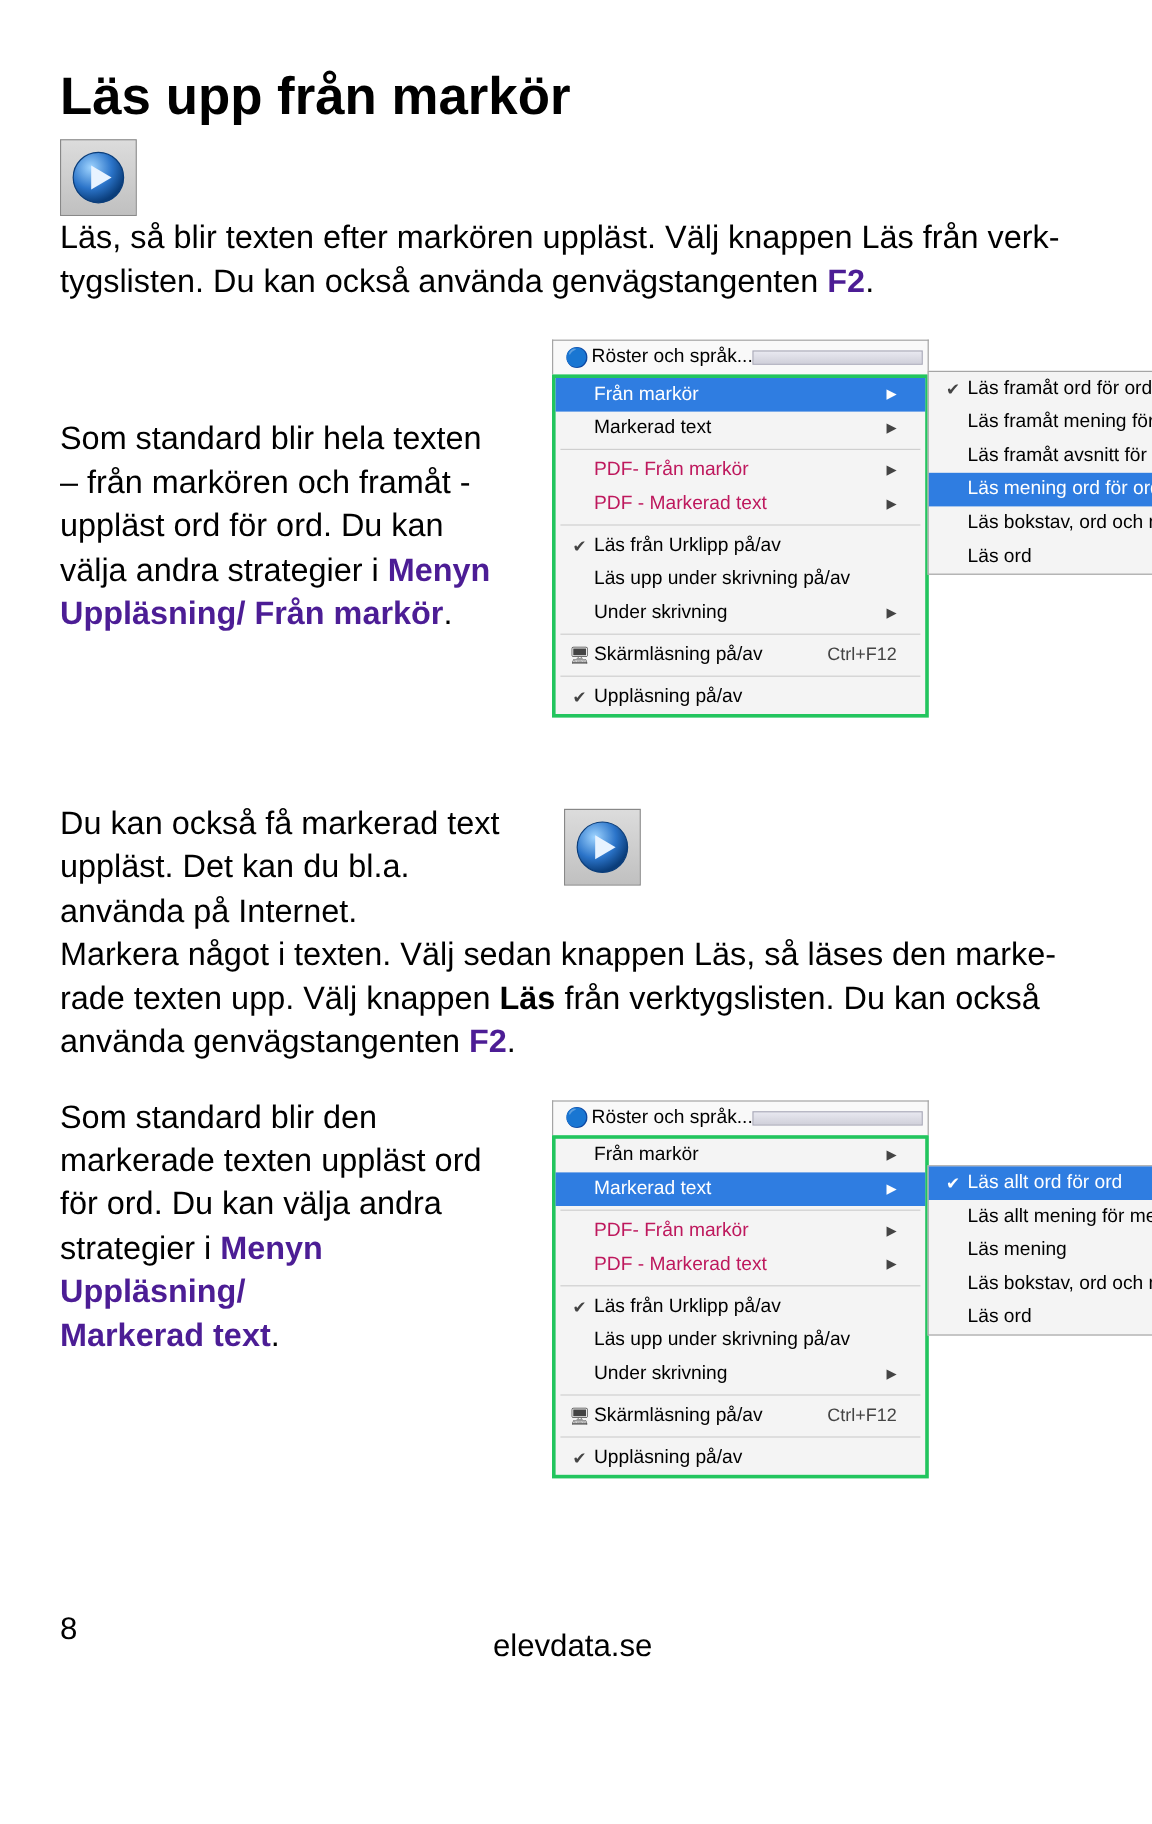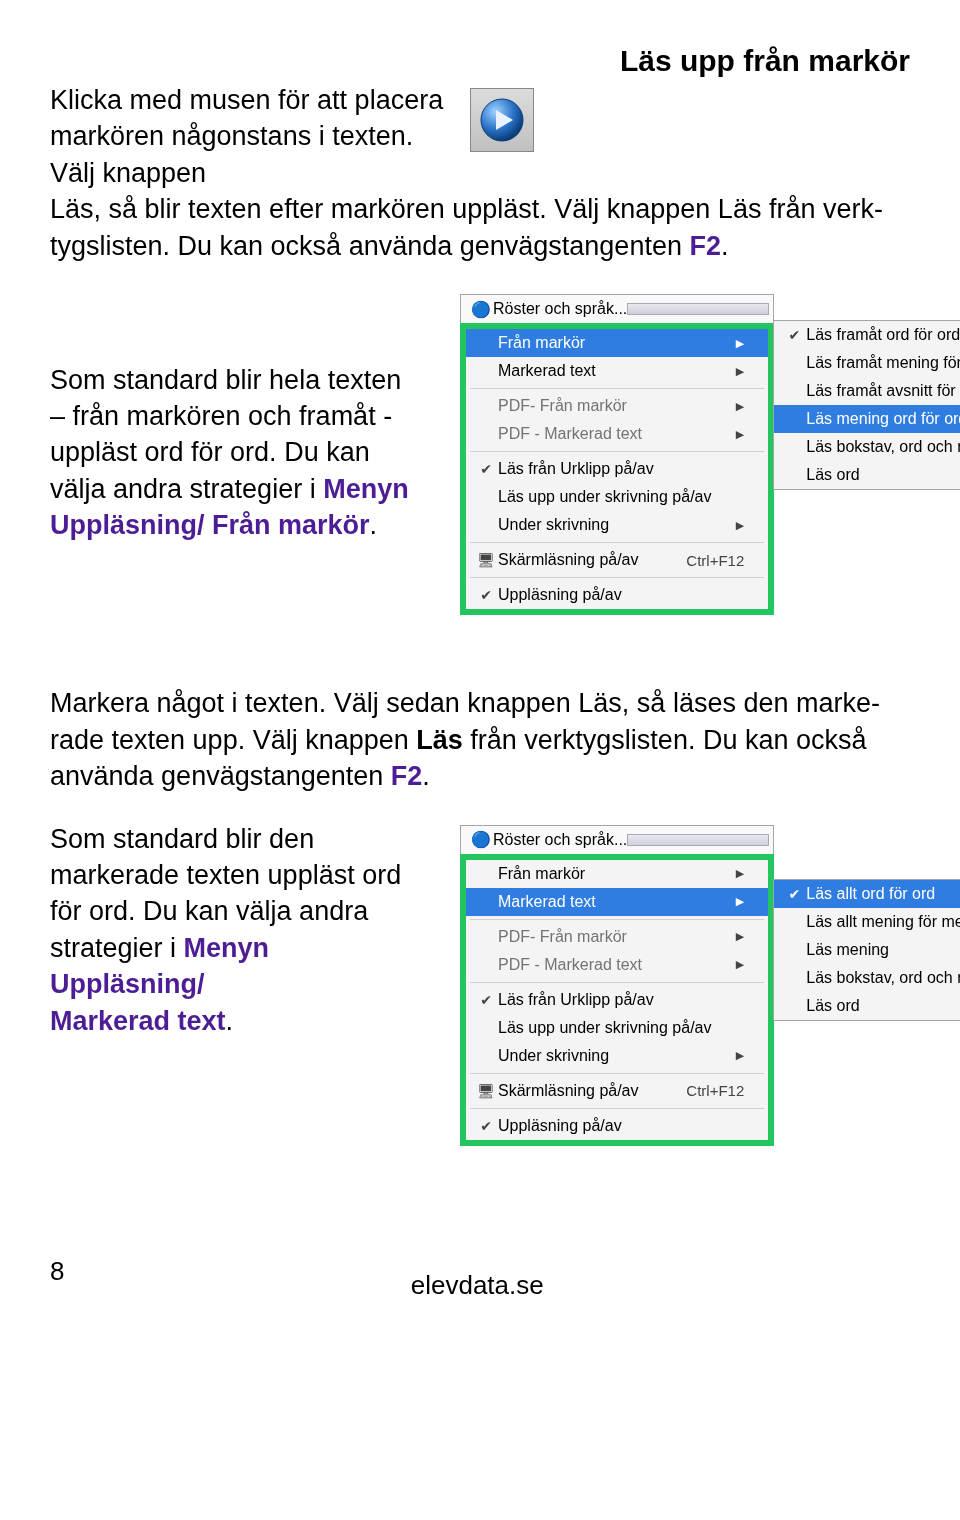--- a/index.html
+++ b/index.html
@@ -5,24 +5,23 @@
   body {
     margin: 0;
     padding: 40px 50px 30px 50px;
     width: 960px;
     box-sizing: border-box;
     font-family: "Segoe UI", "Myriad Pro", Arial, sans-serif;
     background: #fff;
     color: #000;
   }
   h2 {
-    font-size: 30px;
+    font-size: 44px;
     font-weight: 600;
-    margin: 4px 0 4px 0;
-    text-align: right;
+    margin: 16px 0 4px 0;
   }
   .body-text {
     font-size: 27px;
     line-height: 1.35;
   }
   .flex-row {
     display: flex;
     align-items: flex-start;
     gap: 20px;
   }
@@ -35,21 +34,21 @@
     align-items: center;
     justify-content: center;
     margin-top: 6px;
     flex-shrink: 0;
   }
   .play-btn svg { display: block; }
   .blue { color: #4c1d95; font-weight: 600; }
   .bold { font-weight: 600; }
   
   .menu-box {
-    border: 6px solid #22c55e;
+    border: 3px solid #22c55e;
     background: #f4f4f4;
     font-family: "Segoe UI", Tahoma, sans-serif;
     font-size: 16px;
     color: #000;
     position: relative;
   }
   .menu-item {
     display: flex;
     align-items: center;
     height: 28px;
@@ -64,21 +63,21 @@
     align-items: center;
     font-size: 14px;
     color: #444;
   }
   .menu-item .lbl { flex: 1; }
   .menu-item .arrow { font-size: 11px; color: #444; margin-left: 18px; }
   .menu-item .shc { color: #444; margin-left: 31px; font-size: 15px;}
   .menu-item.hover { background: #2f7de1; color: #fff; }
   .menu-item.hover .arrow, .menu-item.hover .ico { color: #fff; }
   .menu-sep { height: 1px; background: #cfcfcf; margin: 3px 4px; }
-  .menu-item.grey .lbl { color: #737373; }
+  .menu-item.grey .lbl { color: #be185d; }
   .submenu {
     border: 1px solid #a5a5a5;
     background: #f4f4f4;
     position: absolute;
     top: -2px;
     left: 100%;
   }
   .menu-wrap {
     position: relative;
     margin-left: 20px;
@@ -112,21 +111,20 @@
   .section2-wrap { margin-top: 26px; }
   .para-block { margin-top: 26px; }
   .col-right { flex: 0 0 auto; }
 </style>
 </head>
 <body>
 
 <h2>Läs upp från markör</h2>
 
 <div class="flex-row">
-  <div class="body-text" style="max-width:400px;">Klicka med musen för att placera markören någon­stans i texten. Välj knappen</div>
   <div class="play-btn">
     <svg width="46" height="46" viewBox="0 0 46 46">
       <defs>
         <radialGradient id="g1" cx="35%" cy="30%" r="70%">
           <stop offset="0%" stop-color="#9fd4ff"></stop>
           <stop offset="60%" stop-color="#2b74c9"></stop>
           <stop offset="100%" stop-color="#0a3d7a"></stop>
         </radialGradient>
       </defs>
       <circle cx="23" cy="23" r="21" fill="url(#g1)" stroke="#0a3d7a" stroke-width="1"></circle>
@@ -217,20 +215,29 @@
           </div>
           <div class="menu-item">
             <span class="ico"></span>
             <span class="lbl">Läs ord</span>
           </div>
         </div></div>
   </div>
 </div>
 
 <div class="section2-wrap" style="margin-top:70px;">
+  <div class="flex-row">
+    <div class="body-text" style="max-width:400px;">Du kan också få markerad text uppläst. Det kan du bl.a. använda på Internet.</div>
+    <div class="play-btn">
+      <svg width="46" height="46" viewBox="0 0 46 46">
+        <circle cx="23" cy="23" r="21" fill="url(#g1)" stroke="#0a3d7a" stroke-width="1"></circle>
+        <polygon points="17,13 17,33 34,23" fill="#e8f3ff"></polygon>
+      </svg>
+    </div>
+  </div>
   <div class="body-text">
     <span>Markera något i texten. Välj sedan knappen Läs, så läses den marke­rade texten upp. Välj knappen </span><span class="bold">Läs</span><span> från verktygslisten. Du kan också använda genvägstangenten </span><span class="blue">F2</span><span>.</span>
   </div>
 
   <div class="flex-row para-block" style="align-items:flex-start;">
     <div class="body-text" style="max-width:370px;">
       <span>Som standard blir den markerade texten uppläst ord för ord. Du kan välja andra strategier i </span><span class="blue">Menyn Uppläsning/</span><br><span class="blue">Markerad text</span><span>.</span>
     </div>
     <div class="col-right menu-wrap">
       <div class="menu-stack" id="menu2"><div class="toprow">

